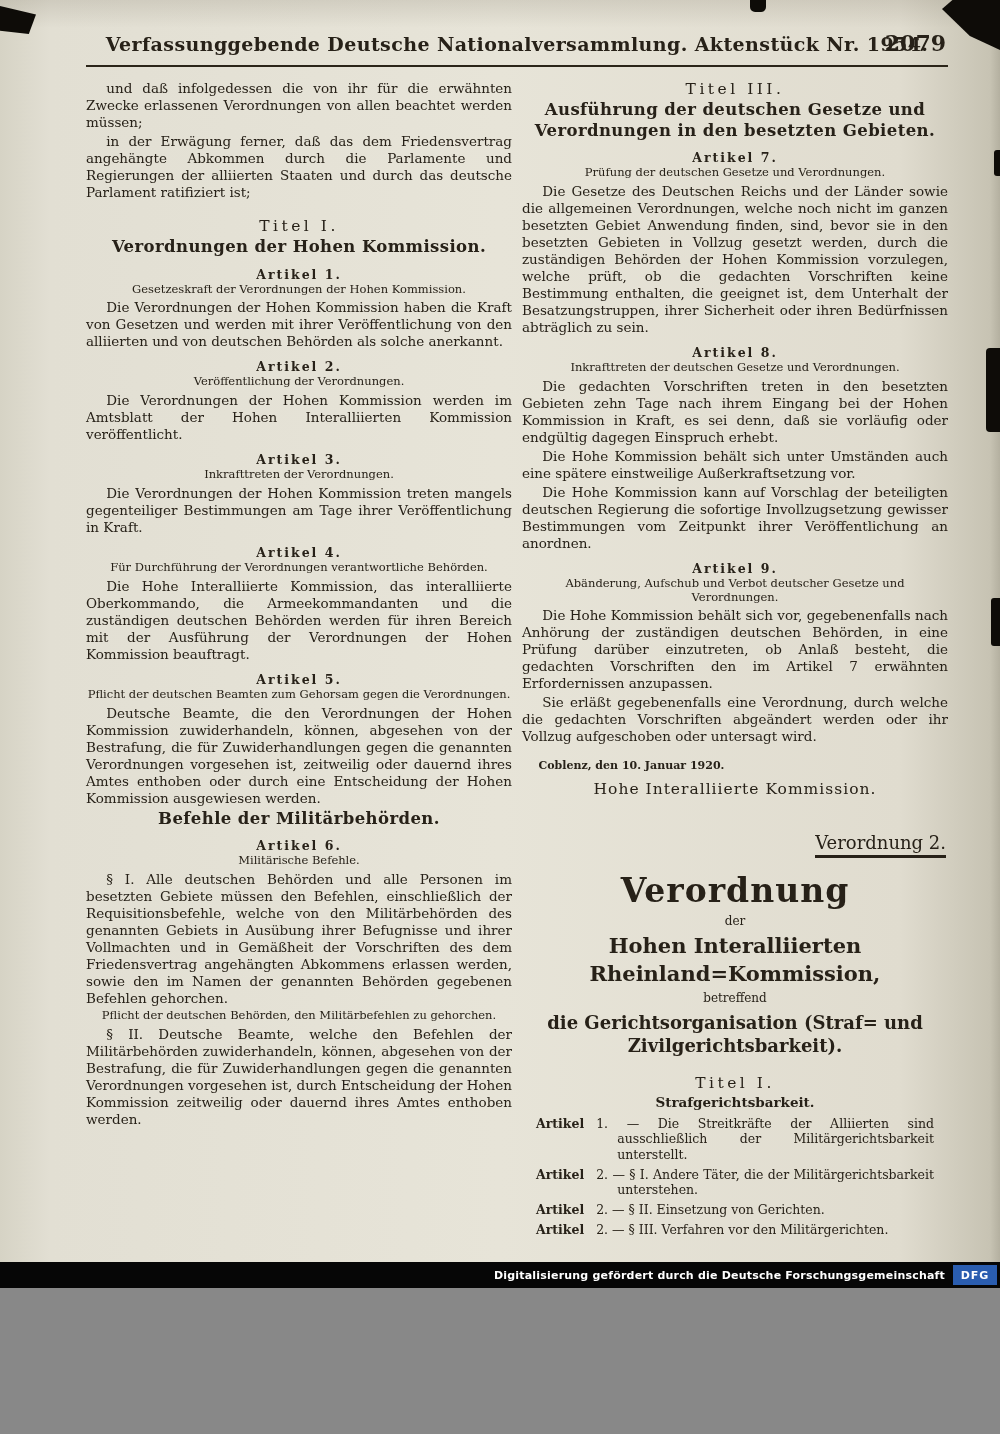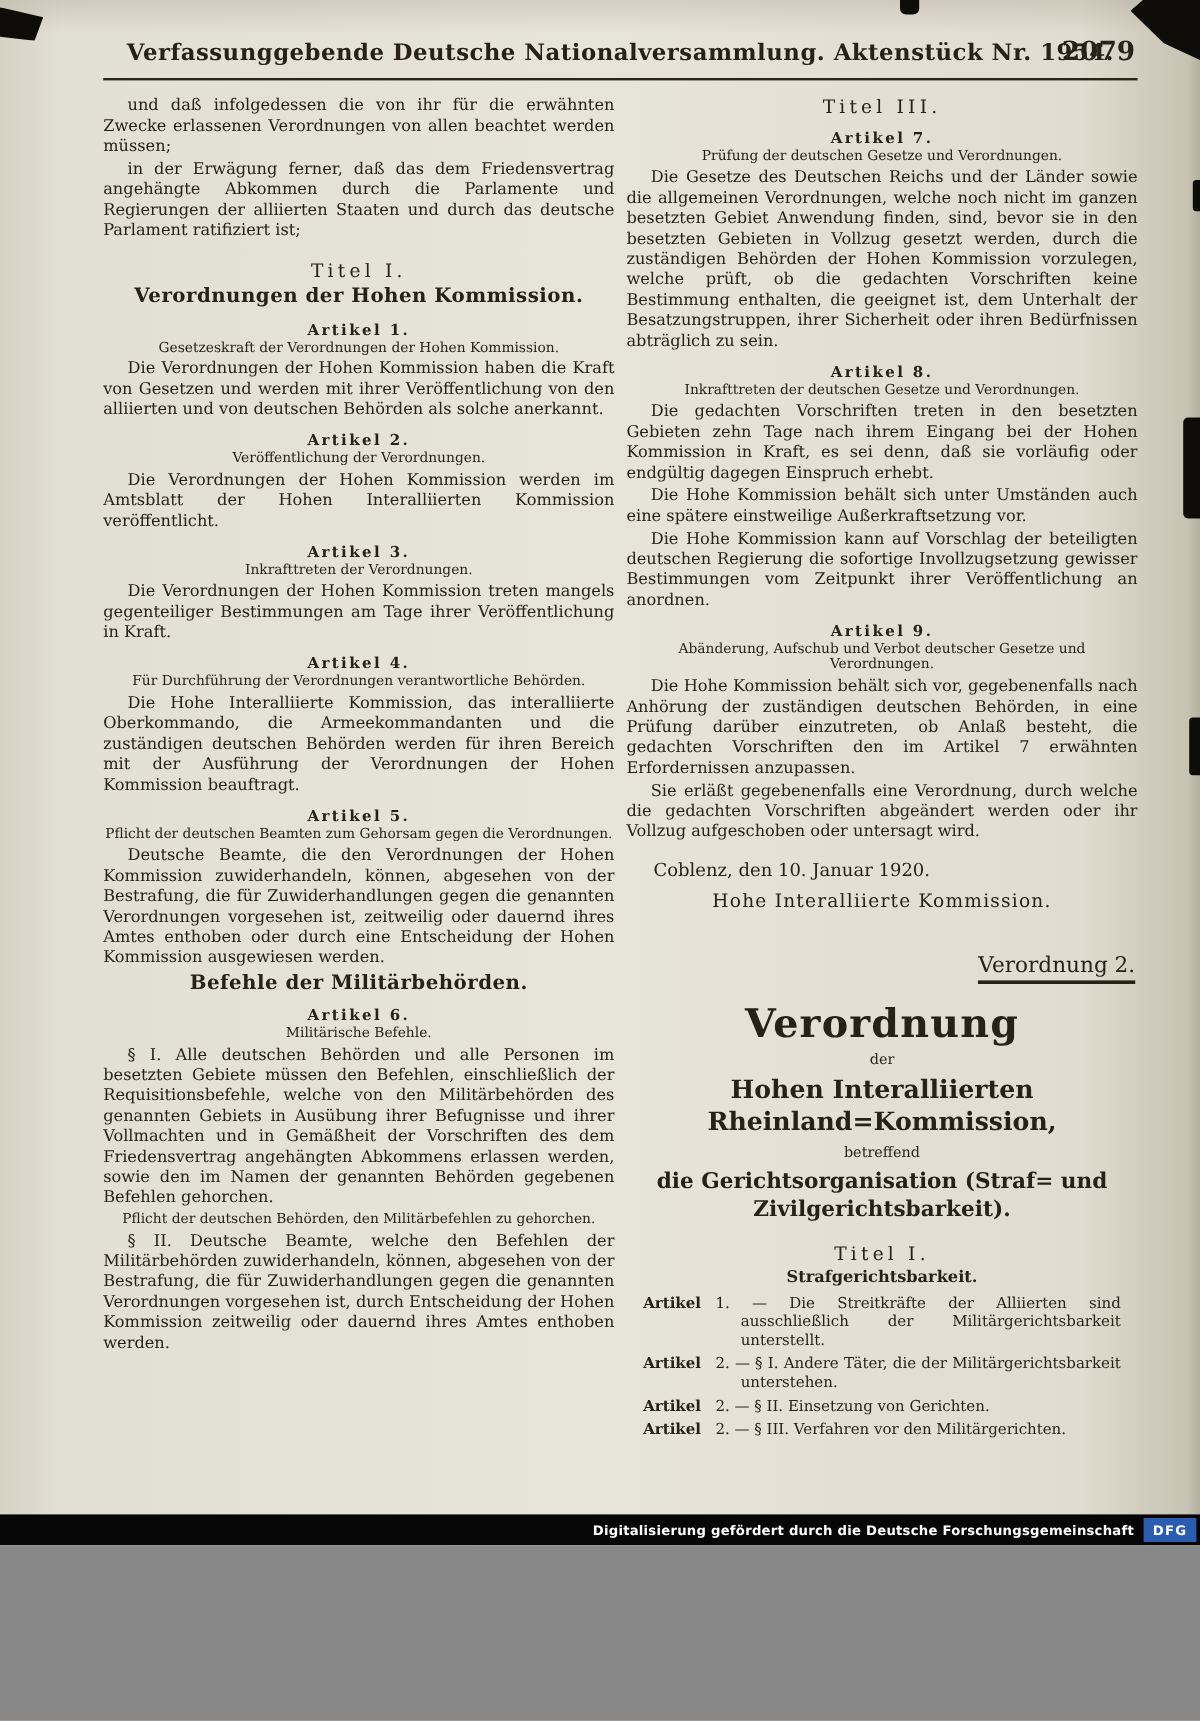--- a/index.html
+++ b/index.html
@@ -44,21 +44,21 @@
   .col { flex: 1 1 0; min-width: 0; }
   .col > .blk:first-child { margin-top: 0; }
 
   
   .p      { text-align: justify; text-indent: 1.5em; font-size: 13.5px; line-height: 1.26; margin: 0 0 2px; }
   .titel  { text-align: center; font-size: 15.5px; letter-spacing: 3.5px; margin: 16px 0 2px; }
   .h1     { text-align: center; font-weight: bold; font-size: 16.5px; line-height: 1.25; margin: 2px 0 8px; letter-spacing: 0.4px; }
   .art    { text-align: center; font-weight: bold; font-size: 12.5px; letter-spacing: 2px; margin: 9px 0 1px; }
   .sub    { text-align: center; font-size: 11.5px; line-height: 1.2; margin: 0 0 3px; }
   .subbold{ text-align: center; font-weight: bold; font-size: 13.5px; margin: 2px 0 6px; }
-  .date   { font-size: 15px; text-indent: 1.5em; margin: 14px 0 8px; }
+  .date   { font-size: 11px; text-indent: 1.5em; margin: 14px 0 8px; font-weight: bold; }
   .sig    { text-align: center; font-size: 15.5px; letter-spacing: 1px; margin: 8px 0 4px; }
   .lright { text-align: right; font-weight: normal; font-size: 18px; margin: 34px 2px 18px 0; }
   .lright .underlined { border-bottom: 3px solid #272118; padding-bottom: 2px; }
   .big    { text-align: center; font-weight: bold; font-size: 33px; letter-spacing: 1px; margin: 8px 0 4px; }
   .csmall { text-align: center; font-size: 12px; margin: 2px 0; }
   .clarge { text-align: center; font-weight: bold; font-size: 21px; line-height: 1.3; margin: 4px 0; }
   .cmed   { text-align: center; font-weight: bold; font-size: 18px; line-height: 1.3; margin: 6px 0 10px; }
   .item   { font-size: 12.5px; line-height: 1.25; text-align: justify; padding-left: 6.5em; text-indent: -6.5em; margin: 0 14px 4px; }
   .item-label { font-weight: bold; margin-right: 12px; }
 
@@ -119,20 +119,21 @@
           <div class="blk p">Deutsche Beamte, die den Verordnungen der Hohen Kommission zuwiderhandeln, können, abgesehen von der Bestrafung, die für Zuwiderhandlungen gegen die genannten Verordnungen vorgesehen ist, zeitweilig oder dauernd ihres Amtes enthoben oder durch eine Entscheidung der Hohen Kommission ausgewiesen werden.</div>
           <div class="blk h1">Befehle der Militärbehörden.</div>
           <div class="blk art">Artikel 6.</div>
           <div class="blk sub">Militärische Befehle.</div>
           <div class="blk p">§ I. Alle deutschen Behörden und alle Personen im besetzten Gebiete müssen den Befehlen, einschließlich der Requisitionsbefehle, welche von den Militärbehörden des genannten Gebiets in Ausübung ihrer Befugnisse und ihrer Vollmachten und in Gemäßheit der Vorschriften des dem Friedensvertrag angehängten Abkommens erlassen werden, sowie den im Namen der genannten Behörden gegebenen Befehlen gehorchen.</div>
           <div class="blk sub">Pflicht der deutschen Behörden, den Militärbefehlen zu gehorchen.</div>
           <div class="blk p">§ II. Deutsche Beamte, welche den Befehlen der Militärbehörden zuwiderhandeln, können, abgesehen von der Bestrafung, die für Zuwiderhandlungen gegen die genannten Verordnungen vorgesehen ist, durch Entscheidung der Hohen Kommission zeitweilig oder dauernd ihres Amtes enthoben werden.</div>
         </div>
       <div class="col" id="right-col">
           <div class="blk titel">Titel III.</div>
+          <div class="blk h1">Ausführung der deutschen Gesetze und Verordnungen in den besetzten Gebieten.</div>
           <div class="blk art">Artikel 7.</div>
           <div class="blk sub">Prüfung der deutschen Gesetze und Verordnungen.</div>
           <div class="blk p">Die Gesetze des Deutschen Reichs und der Länder sowie die allgemeinen Verordnungen, welche noch nicht im ganzen besetzten Gebiet Anwendung finden, sind, bevor sie in den besetzten Gebieten in Vollzug gesetzt werden, durch die zuständigen Behörden der Hohen Kommission vorzulegen, welche prüft, ob die gedachten Vorschriften keine Bestimmung enthalten, die geeignet ist, dem Unterhalt der Besatzungstruppen, ihrer Sicherheit oder ihren Bedürfnissen abträglich zu sein.</div>
           <div class="blk art">Artikel 8.</div>
           <div class="blk sub">Inkrafttreten der deutschen Gesetze und Verordnungen.</div>
           <div class="blk p">Die gedachten Vorschriften treten in den besetzten Gebieten zehn Tage nach ihrem Eingang bei der Hohen Kommission in Kraft, es sei denn, daß sie vorläufig oder endgültig dagegen Einspruch erhebt.</div>
           <div class="blk p">Die Hohe Kommission behält sich unter Umständen auch eine spätere einstweilige Außerkraftsetzung vor.</div>
           <div class="blk p">Die Hohe Kommission kann auf Vorschlag der beteiligten deutschen Regierung die sofortige Invollzugsetzung gewisser Bestimmungen vom Zeitpunkt ihrer Veröffentlichung an anordnen.</div>
           <div class="blk art">Artikel 9.</div>
           <div class="blk sub">Abänderung, Aufschub und Verbot deutscher Gesetze und Verordnungen.</div>

